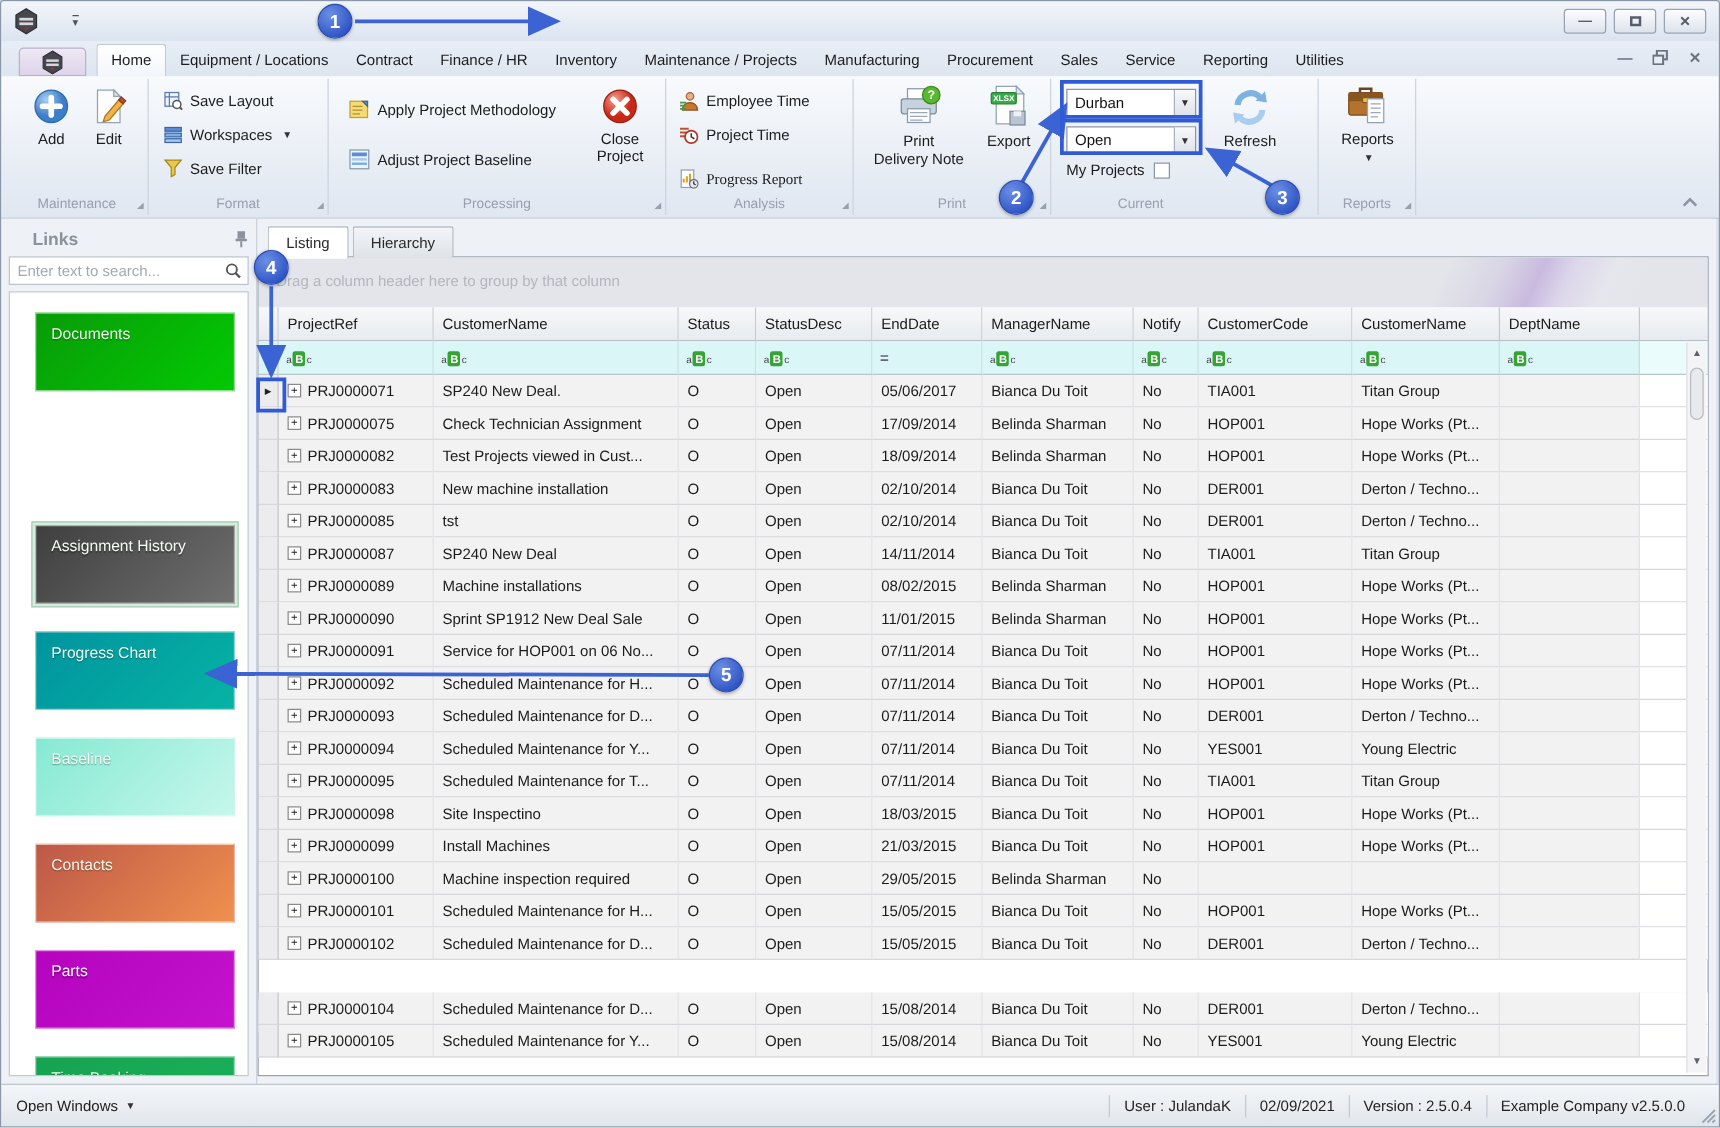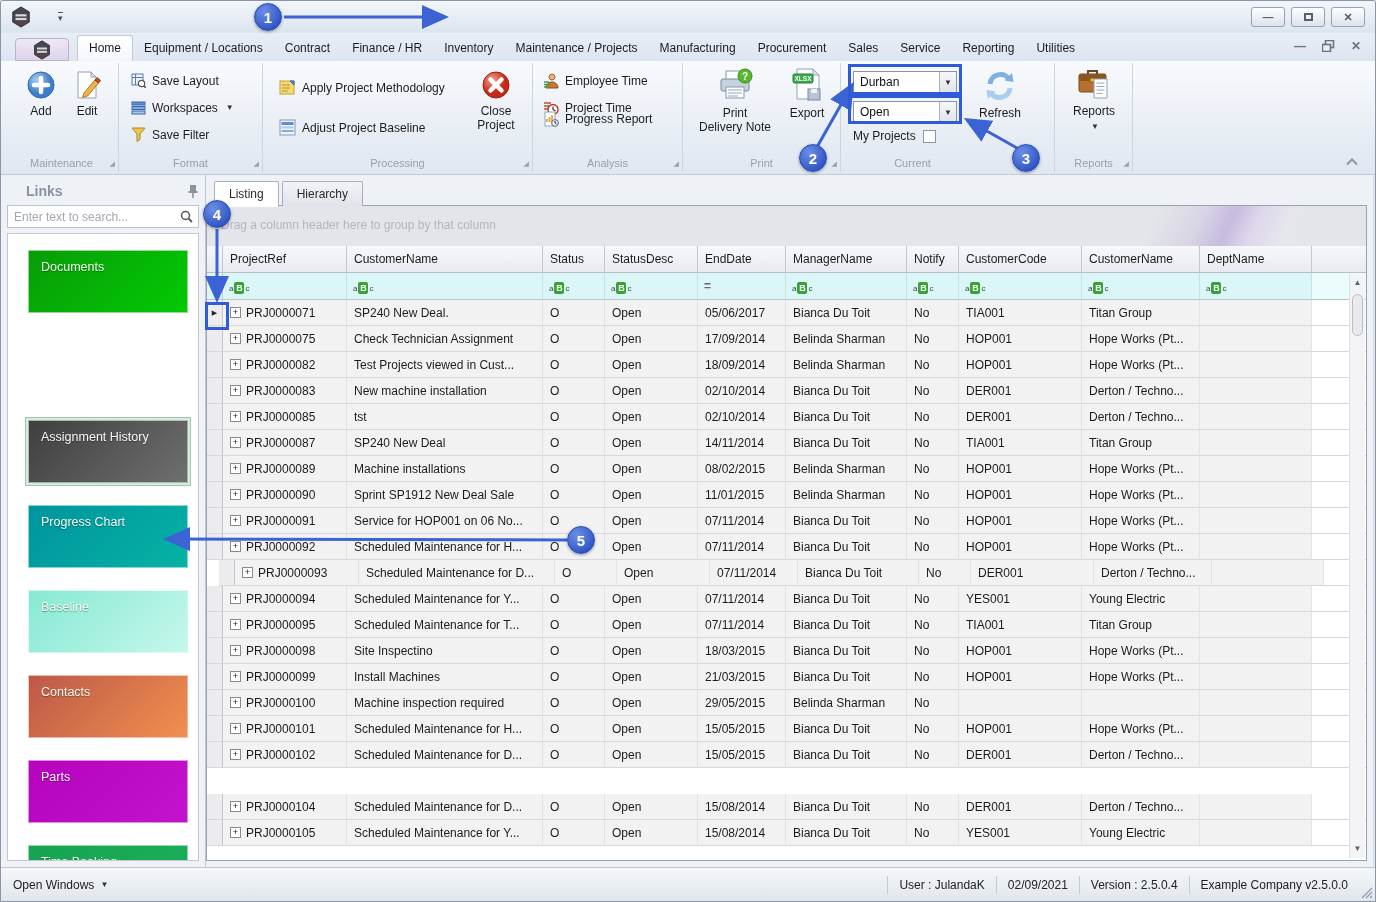--- a/index.html
+++ b/index.html
@@ -287,21 +287,21 @@
         <span>Employee Time</span>
       </div>
       <div class="smallbtn" style="left:10px;top:37px;">
         <svg width="16" height="16" viewBox="0 0 16 16">
           <path d="M1 3 h7 M1 6 h5 M1 9 h4" stroke="#c05030" stroke-width="1.6"></path>
           <circle cx="10" cy="9.5" r="5" fill="#fff" stroke="#b03828" stroke-width="1.4"></circle>
             <path d="M10 6.5 V9.5 L12.5 11" stroke="#333" stroke-width="1.2" fill="none"></path>
         </svg>
         <span>Project Time</span>
       </div>
-      <div class="smallbtn" style="left:10px;top:48px;">
+      <div class="smallbtn" style="left:10px;top:72px;font-family:Liberation Serif, serif;">
         <svg width="16" height="16" viewBox="0 0 16 16">
           <rect x="2" y="1" width="10" height="14" fill="#fdfdfe" stroke="#93a2b4"></rect>
             <path d="M4 11 v-3 M6.5 11 v-5 M9 11 v-7" stroke="#d8a020" stroke-width="1.6"></path>
           <circle cx="12" cy="12" r="3.4" fill="#e8e8ee" stroke="#667"></circle>
             <path d="M12 10 v2 l1.5 1" stroke="#333" fill="none"></path>
         </svg>
         <span>Progress Report</span>
       </div>
       <div class="glabel">Analysis</div>
       <span class="launcher">◢</span>
@@ -629,21 +629,21 @@
             <div class="gcell" style="width: 62px; min-width: 62px;">O</div>
             <div class="gcell" style="width: 93px; min-width: 93px;">Open</div>
             <div class="gcell" style="width: 88px; min-width: 88px;">07/11/2014</div>
             <div class="gcell" style="width: 121px; min-width: 121px;">Bianca Du Toit</div>
             <div class="gcell" style="width: 52px; min-width: 52px;">No</div>
             <div class="gcell" style="width: 123px; min-width: 123px;">HOP001</div>
             <div class="gcell" style="width: 118px; min-width: 118px;">Hope Works (Pt...</div>
             <div class="gcell" style="width: 112px; min-width: 112px;"></div>
             <div class="gcell fill"></div>
           </div>
-          <div class="grow" style="top: 354px; margin-left: 12px;">
+          <div class="grow" style="top: 354px;">
             <div class="gcell ind"></div>
             <div class="gcell" style="width: 124px; min-width: 124px;">
               <span class="exp"></span>
               <span>PRJ0000093</span>
             </div>
             <div class="gcell" style="width: 196px; min-width: 196px;">Scheduled Maintenance for D...</div>
             <div class="gcell" style="width: 62px; min-width: 62px;">O</div>
             <div class="gcell" style="width: 93px; min-width: 93px;">Open</div>
             <div class="gcell" style="width: 88px; min-width: 88px;">07/11/2014</div>
             <div class="gcell" style="width: 121px; min-width: 121px;">Bianca Du Toit</div>

